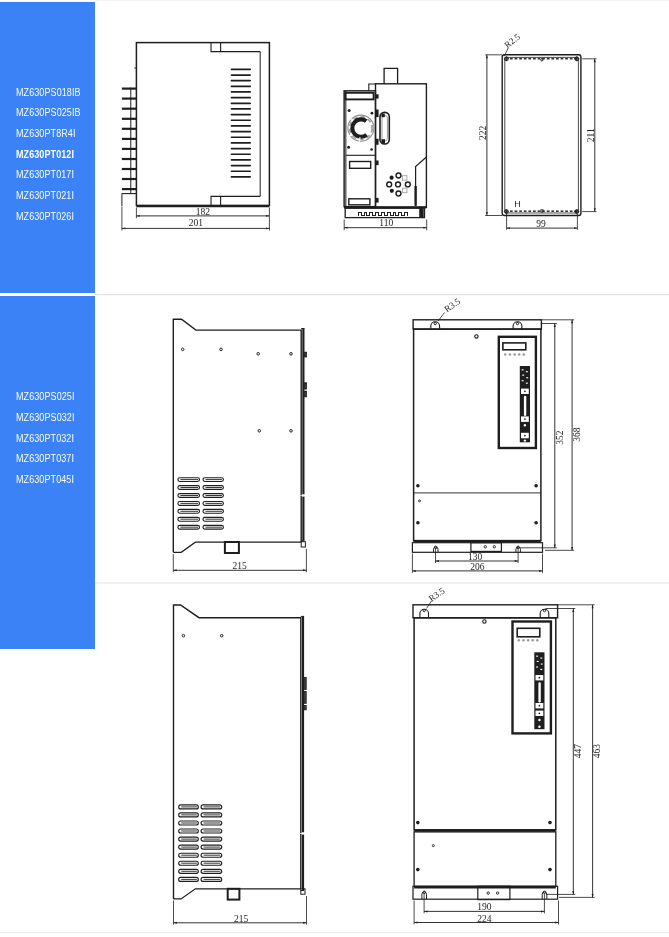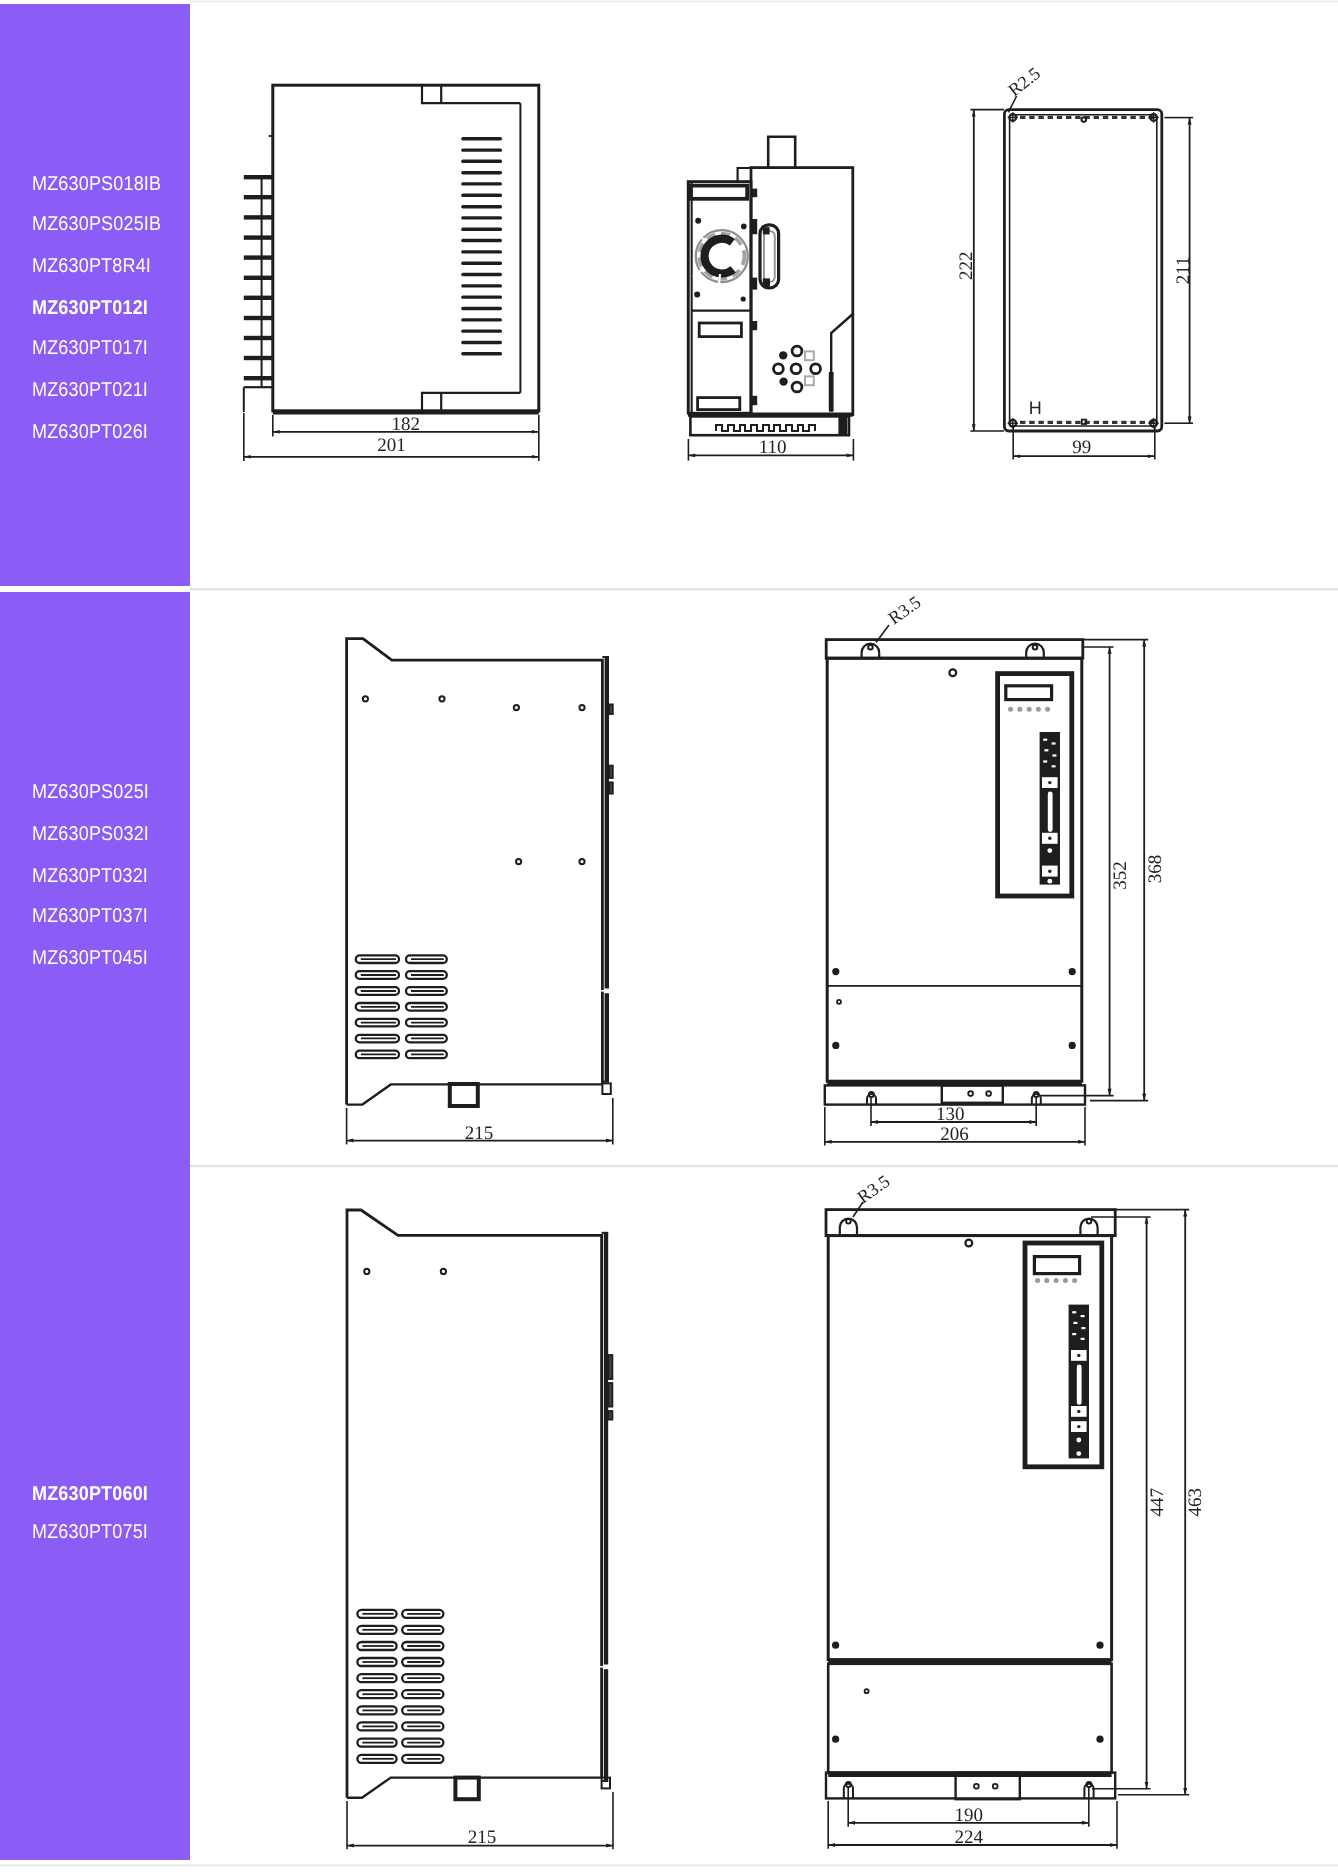--- a/index.html
+++ b/index.html
@@ -1,18 +1,18 @@
 <!DOCTYPE html>
 <html><head>
 <meta charset="utf-8">
 <style>
 html,body{margin:0;padding:0;background:#ffffff;}
 .page{position:relative;width:669px;height:937px;background:#ffffff;overflow:hidden;
   font-family:"Liberation Sans", sans-serif;}
-.side{position:absolute;left:0;width:95px;background:#8b5cf6;}
+.side{position:absolute;left:0;width:95px;background:#3b82f6;}
 .side div{position:absolute;left:15.5px;color:rgba(255,255,255,0.992);font-size:10px;letter-spacing:0.1px;
   white-space:nowrap;transform:scaleX(0.90);transform-origin:left center;}
 .side div.b{font-weight:bold;}
 svg{position:absolute;left:0;top:0;}
 </style>
 </head>
 <body>
 <div class="page">
 
 <div class="side" style="top:2px;height:291.4px">
@@ -38,26 +38,20 @@
 
 <div style="top:115.6px">MZ630PS032I</div>
 
 <div style="top:136.4px">MZ630PT032I</div>
 
 <div style="top:157.2px">MZ630PT037I</div>
 
 <div style="top:178.0px">MZ630PT045I</div>
 </div>
 
-<div class="side" style="top:584.6px;height:345.5px">
-
-<div class="b" style="top:157.1px">MZ630PT060I</div>
-
-<div style="top:176.8px">MZ630PT075I</div>
-</div>
 <svg width="669" height="937" viewBox="0 0 669 937">
 <g opacity="0.995">
 
 <line x1="95.0" y1="0.7" x2="669.0" y2="0.7" stroke="#eef1f3" stroke-width="1.0"></line>
 
 <line x1="95.0" y1="294.6" x2="669.0" y2="294.6" stroke="#dfe3e6" stroke-width="1.2"></line>
 
 <line x1="95.0" y1="583.0" x2="669.0" y2="583.0" stroke="#dfe3e6" stroke-width="1.2"></line>
 
 <line x1="0.0" y1="932.6" x2="669.0" y2="932.6" stroke="#e8ebee" stroke-width="1.0"></line>

